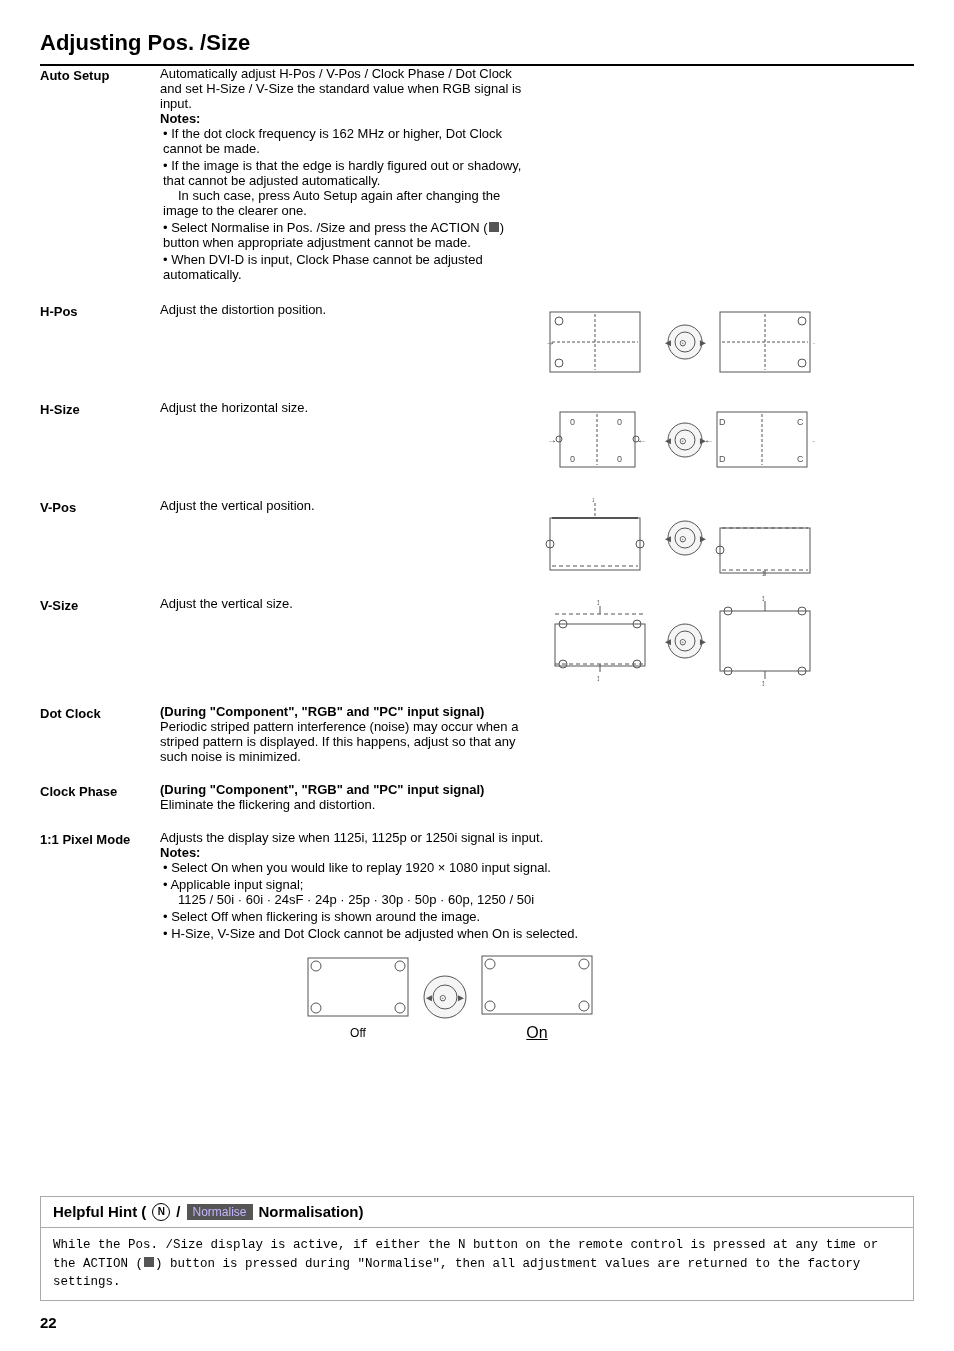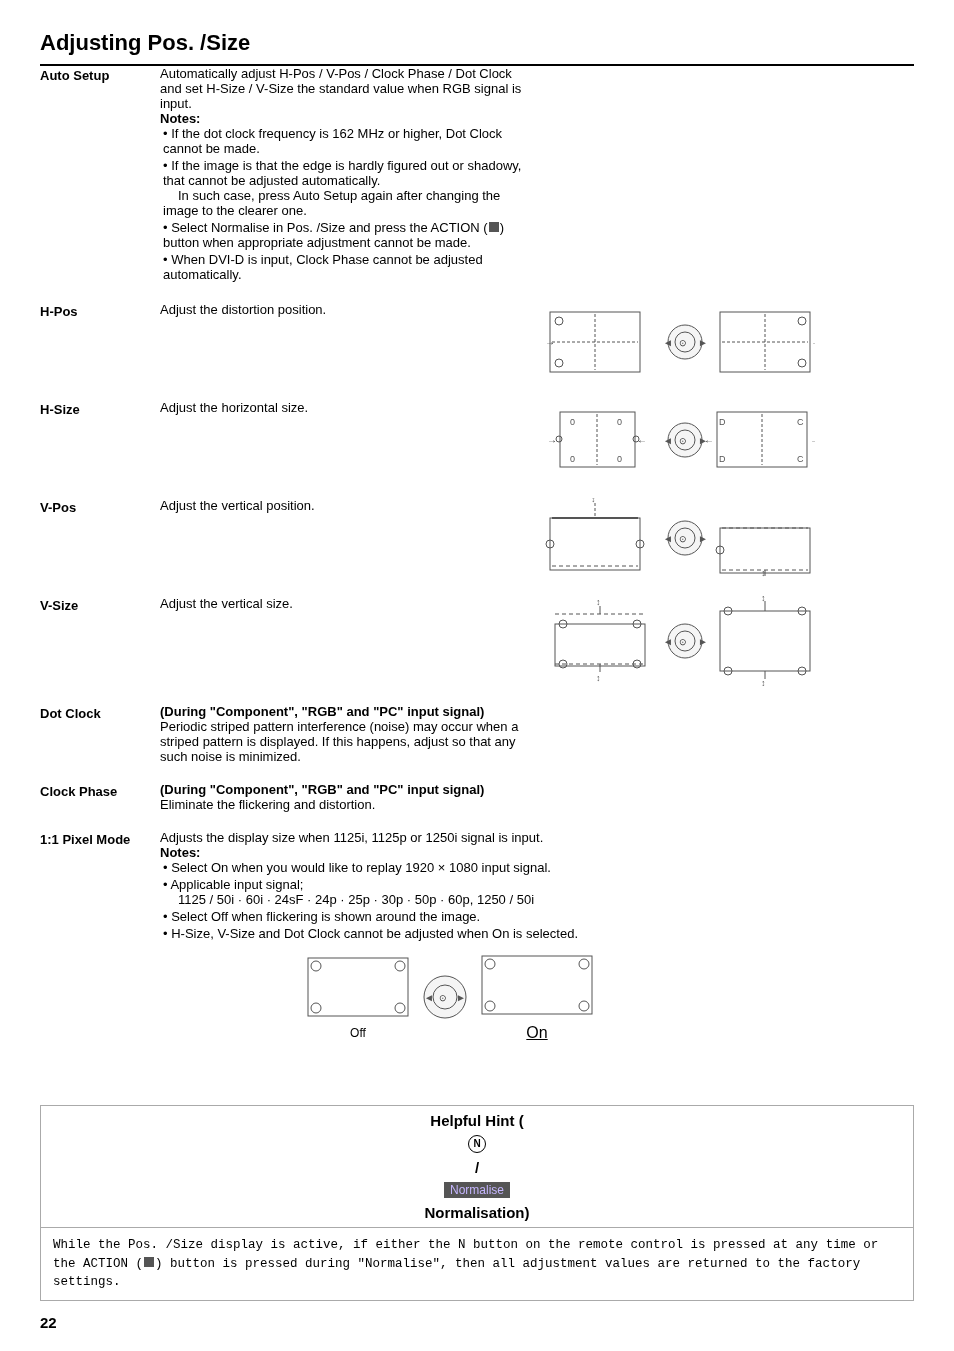--- a/index.html
+++ b/index.html
@@ -57,21 +57,20 @@
     }
     .hint-header {
       background: #fff;
       padding: 6px 12px;
       font-size: 15px;
       font-weight: bold;
       border-bottom: 1px solid #aaa;
       display: flex;
       align-items: center;
       gap: 6px;
-      flex-direction: column;
     }
     .normalise-badge {
       background: #555;
       color: #c4b5fd;
       padding: 1px 6px;
       font-size: 12px;
       font-weight: normal;
     }
     .hint-body {
       padding: 8px 12px;

